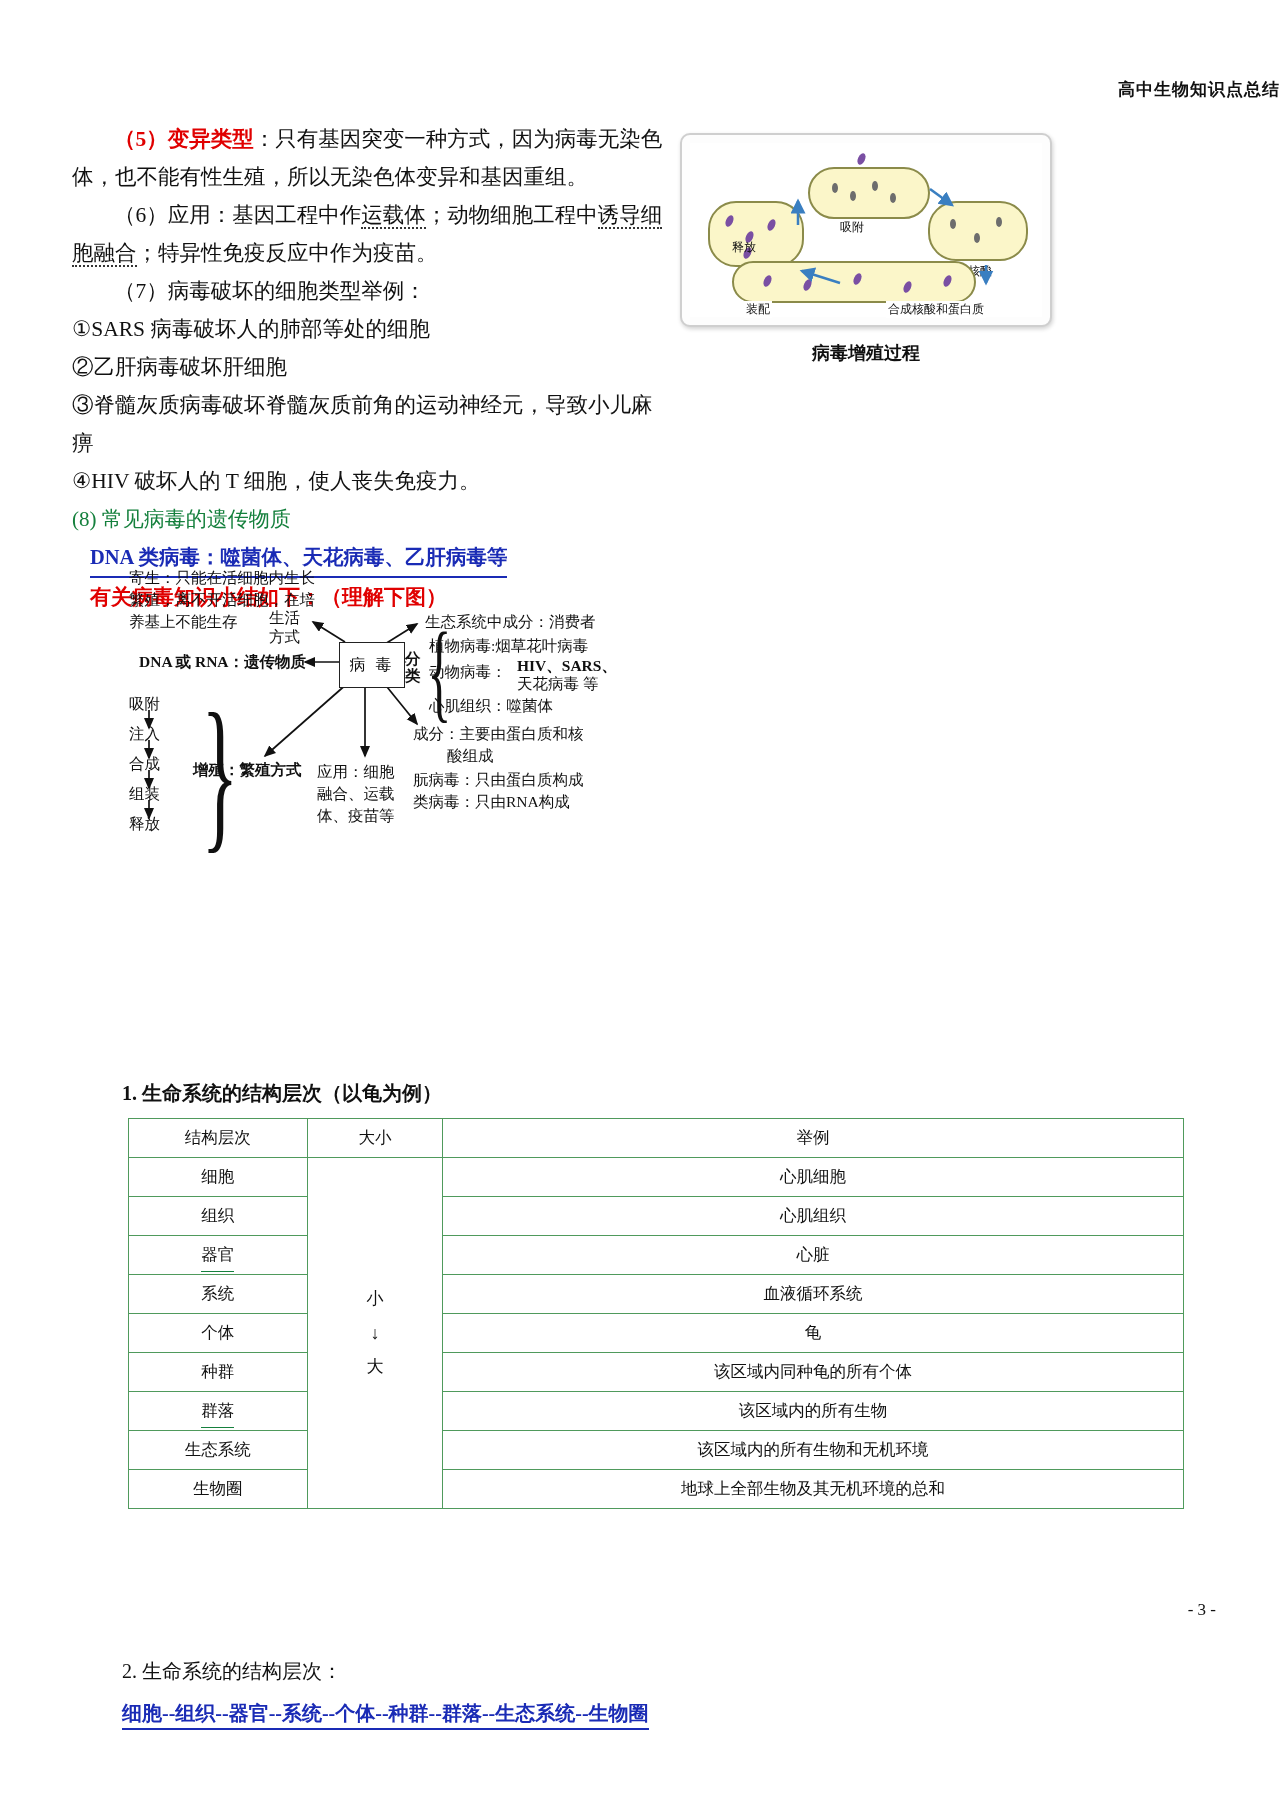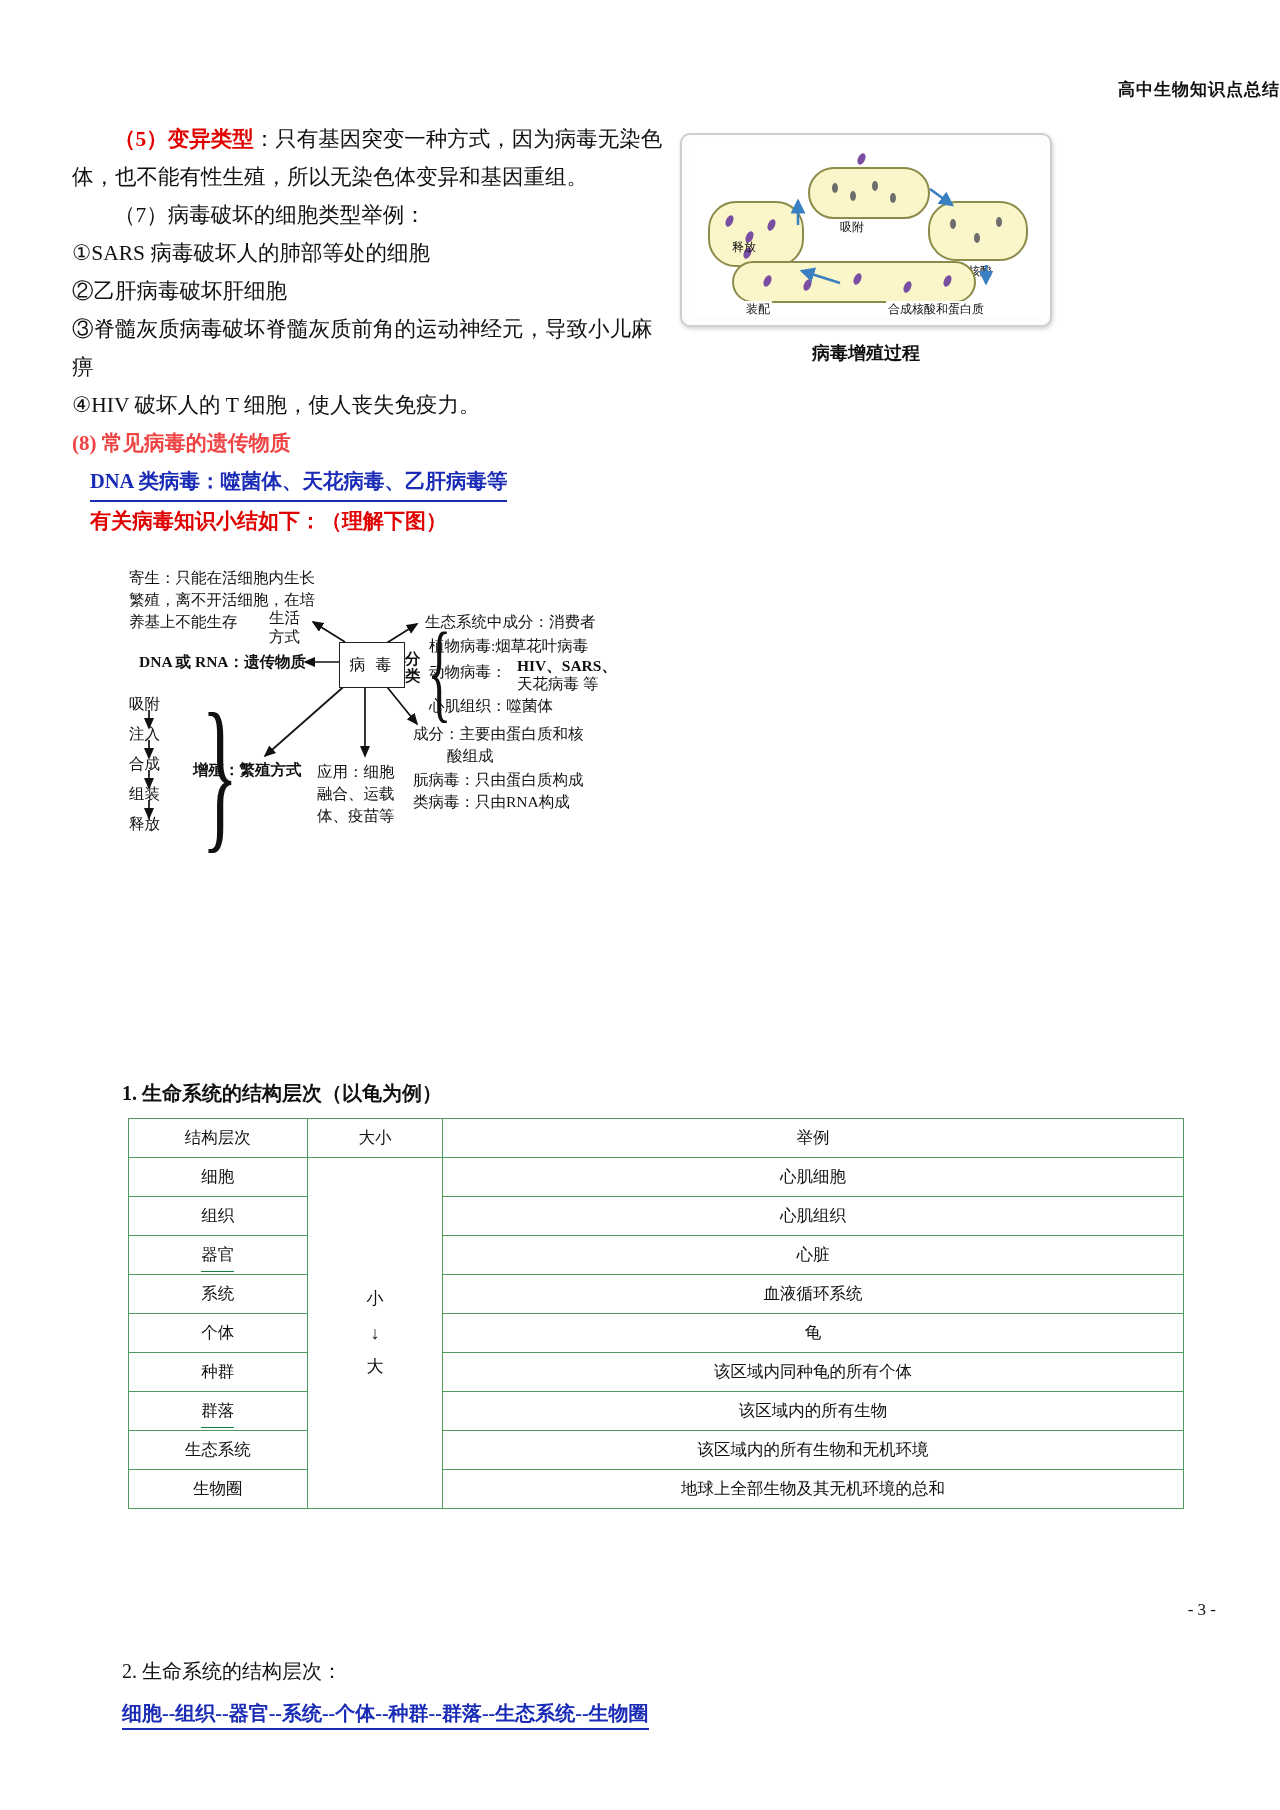--- a/index.html
+++ b/index.html
@@ -37,21 +37,21 @@
     position: absolute;
     left: 72px;
     top: 120px;
     width: 600px;
     font-size: 21.5px;
     line-height: 38px;
   }
   .p { margin: 0 0 0 0; text-indent: 0; }
   .indent { text-indent: 42px; }
   .red { color: #e00000; font-weight: bold; }
-  .redline { color: #ef4444; font-weight: bold; }
+  .redline { color: #15803d; font-weight: normal; }
   .blue { color: #1a2bb5; font-weight: bold; }
   .u-dot { border-bottom: 2px dotted #333; }
   .u-solid { border-bottom: 2px solid #1a2bb5; display:inline-block; }
   .big-red { color:#e00000; font-weight:bold; }
 
   .virus-line { white-space: nowrap; }
 
   
   .illus-wrap {
     position: absolute;
@@ -200,20 +200,23 @@
 <div class="page">
 
   <div class="doc-header">高中生物知识点总结</div>
 
   <div class="textcol">
 
     <div class="p indent">
       <span class="red">（5）变异类型</span><span>：只有基因突变一种方式，因为病毒无染色体，也不能有性生殖，所以无染色体变异和基因重组。</span>
     </div>
 
+    <div class="p indent">
+      <span>（6）应用：基因工程中作</span><span class="u-dot">运载体</span><span>；动物细胞工程中</span><span class="u-dot">诱导细胞融合</span><span>；特异性免疫反应中作为疫苗。</span>
+    </div>
 
     <div class="p indent">（7）病毒破坏的细胞类型举例：</div>
     <div class="p">①SARS 病毒破坏人的肺部等处的细胞</div>
     <div class="p">②乙肝病毒破坏肝细胞</div>
     <div class="p">③脊髓灰质病毒破坏脊髓灰质前角的运动神经元，导致小儿麻痹</div>
     <div class="p">④HIV 破坏人的 T 细胞，使人丧失免疫力。</div>
 
     <div class="p redline" style="font-size:21px;">(8) 常见病毒的遗传物质</div>
 
     <div class="p" style="padding-left:18px;">

